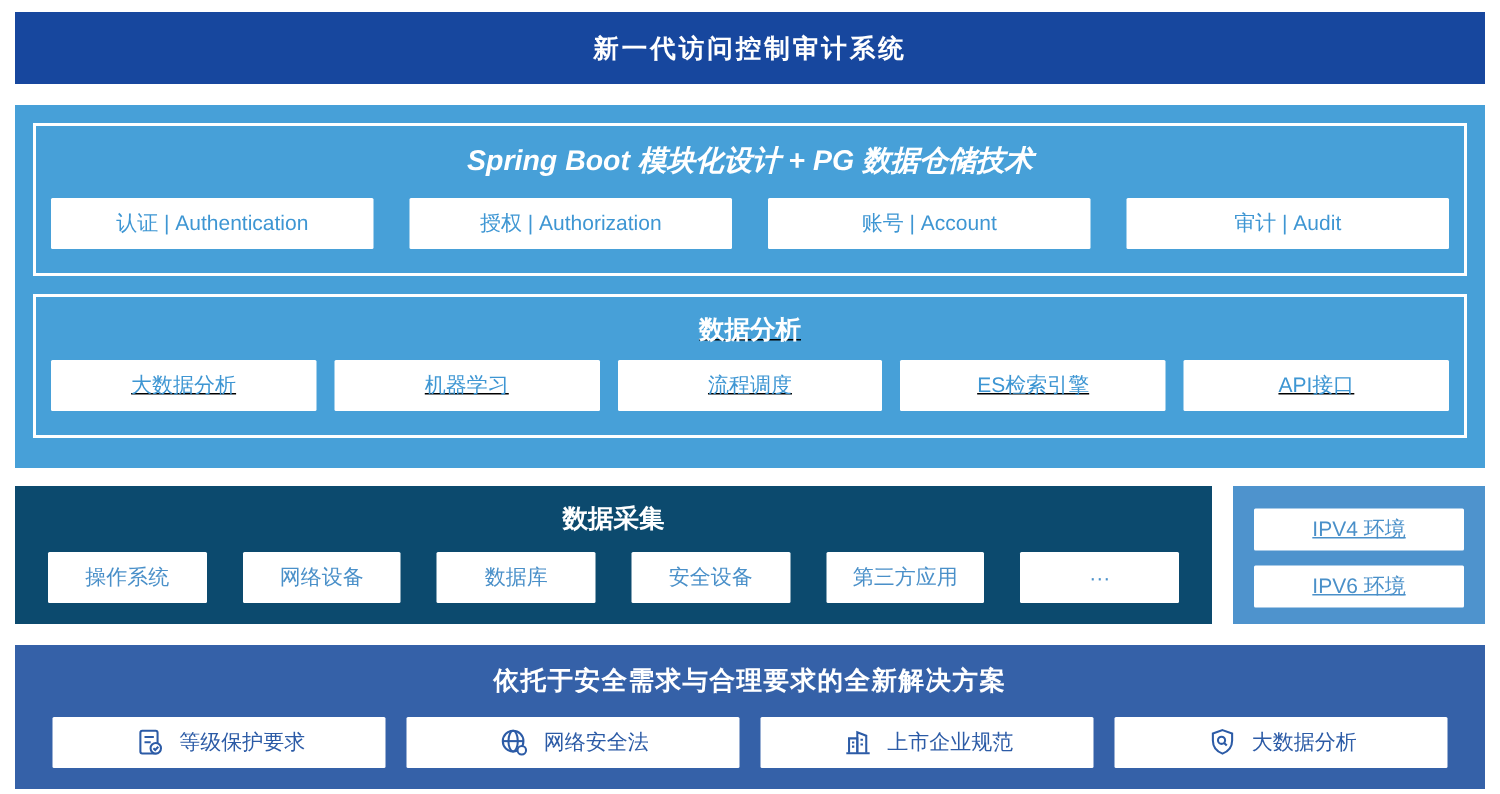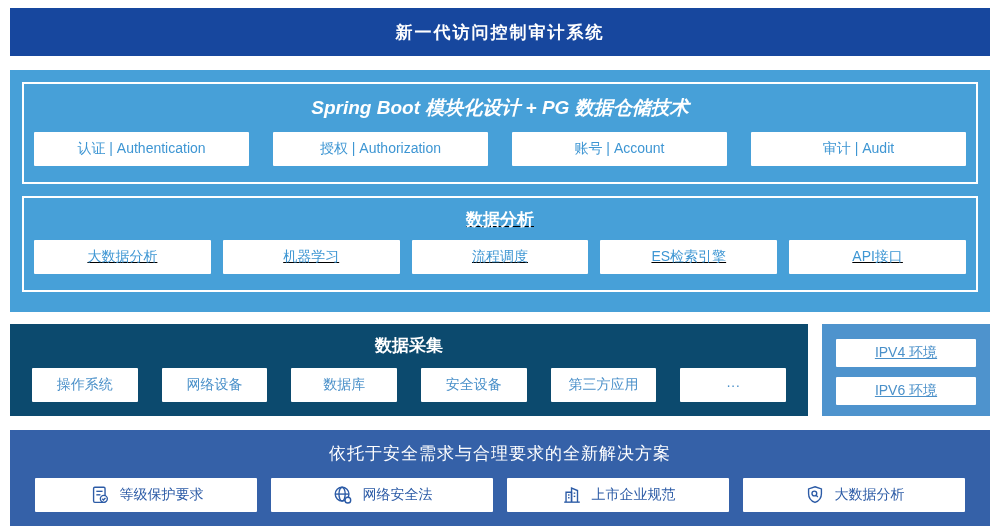--- a/index.html
+++ b/index.html
@@ -55,21 +55,21 @@
     padding: 15px 14px; display: flex; flex-direction: column; gap: 10px;
   }
   .network .white-box { height: 28px; flex: none; color: #4A90C9; text-decoration: underline; }
 
   
   .solution {
     margin-top: 14px; height: 96px; background: #3561A8;
     padding: 12px 25px 0;
   }
   .solution-title {
-    color: #ffffff; text-align: center; font-weight: normal;
+    color: #ffffff; text-align: center; font-weight: bold;
     font-size: 17px; line-height: 24px; margin-bottom: 12px; letter-spacing: 1px;
   }
   .sol-row { display: flex; gap: 14px; }
   .sol-box {
     flex: 1; height: 34px; background: #ffffff; border-radius: 1px;
     display: flex; align-items: center; justify-content: center; gap: 9px;
     color: #2C5BA6; font-size: 14px; white-space: nowrap;
   }
   .sol-box .icon { display: flex; align-items: center; }
   .sol-box svg { display: block; }

